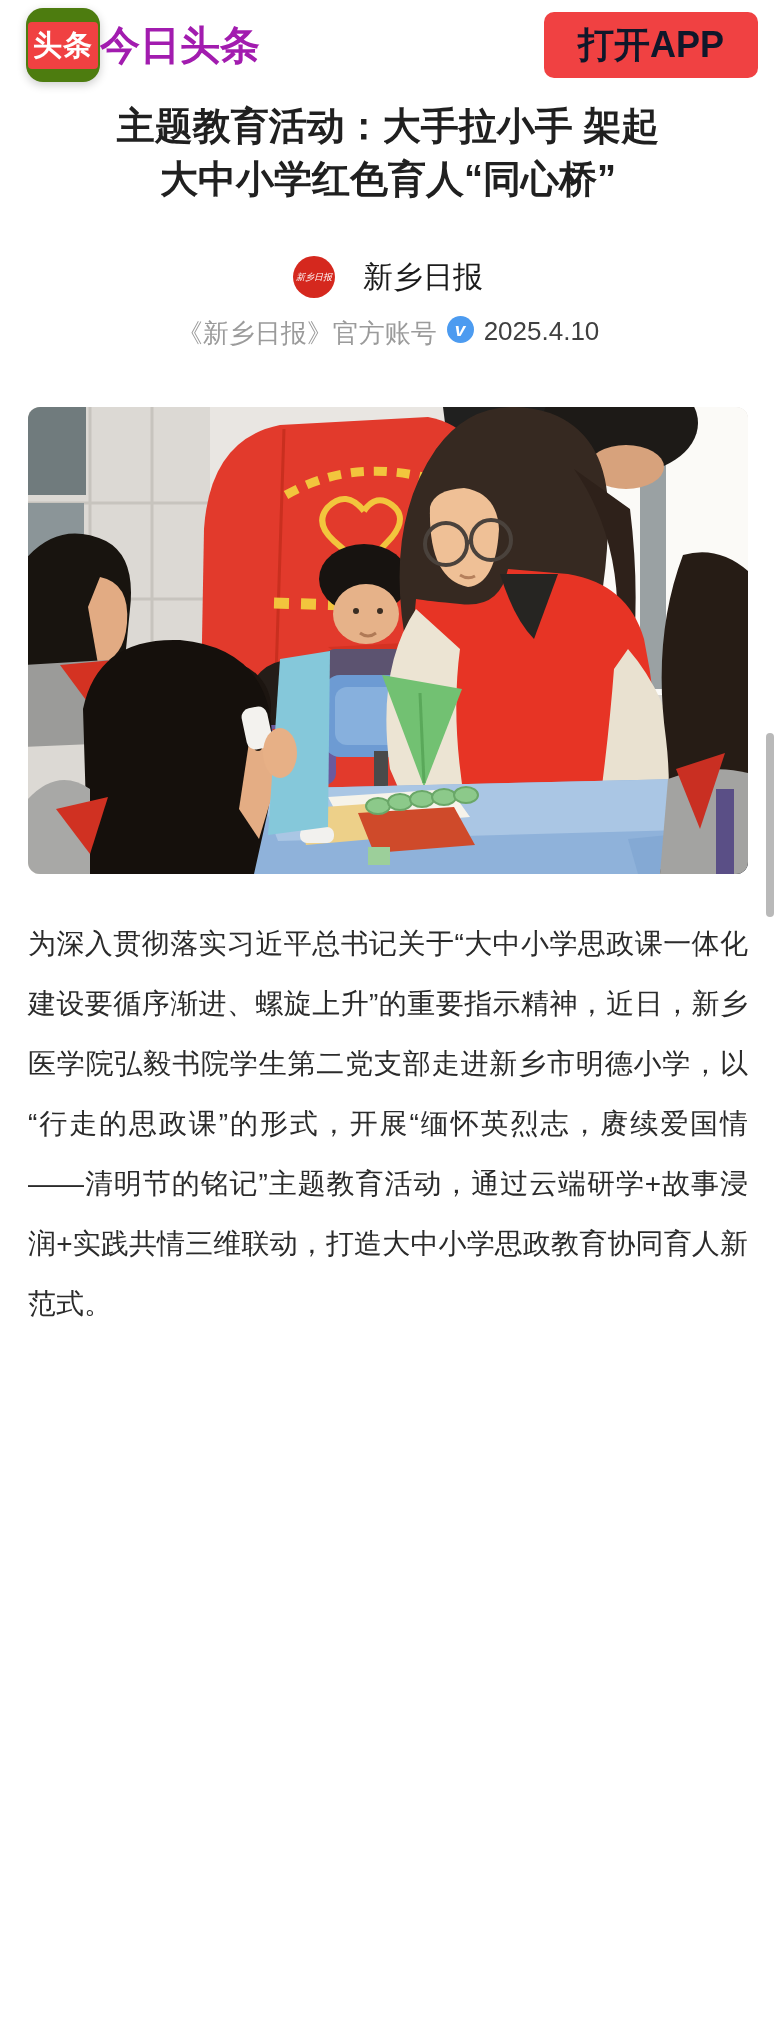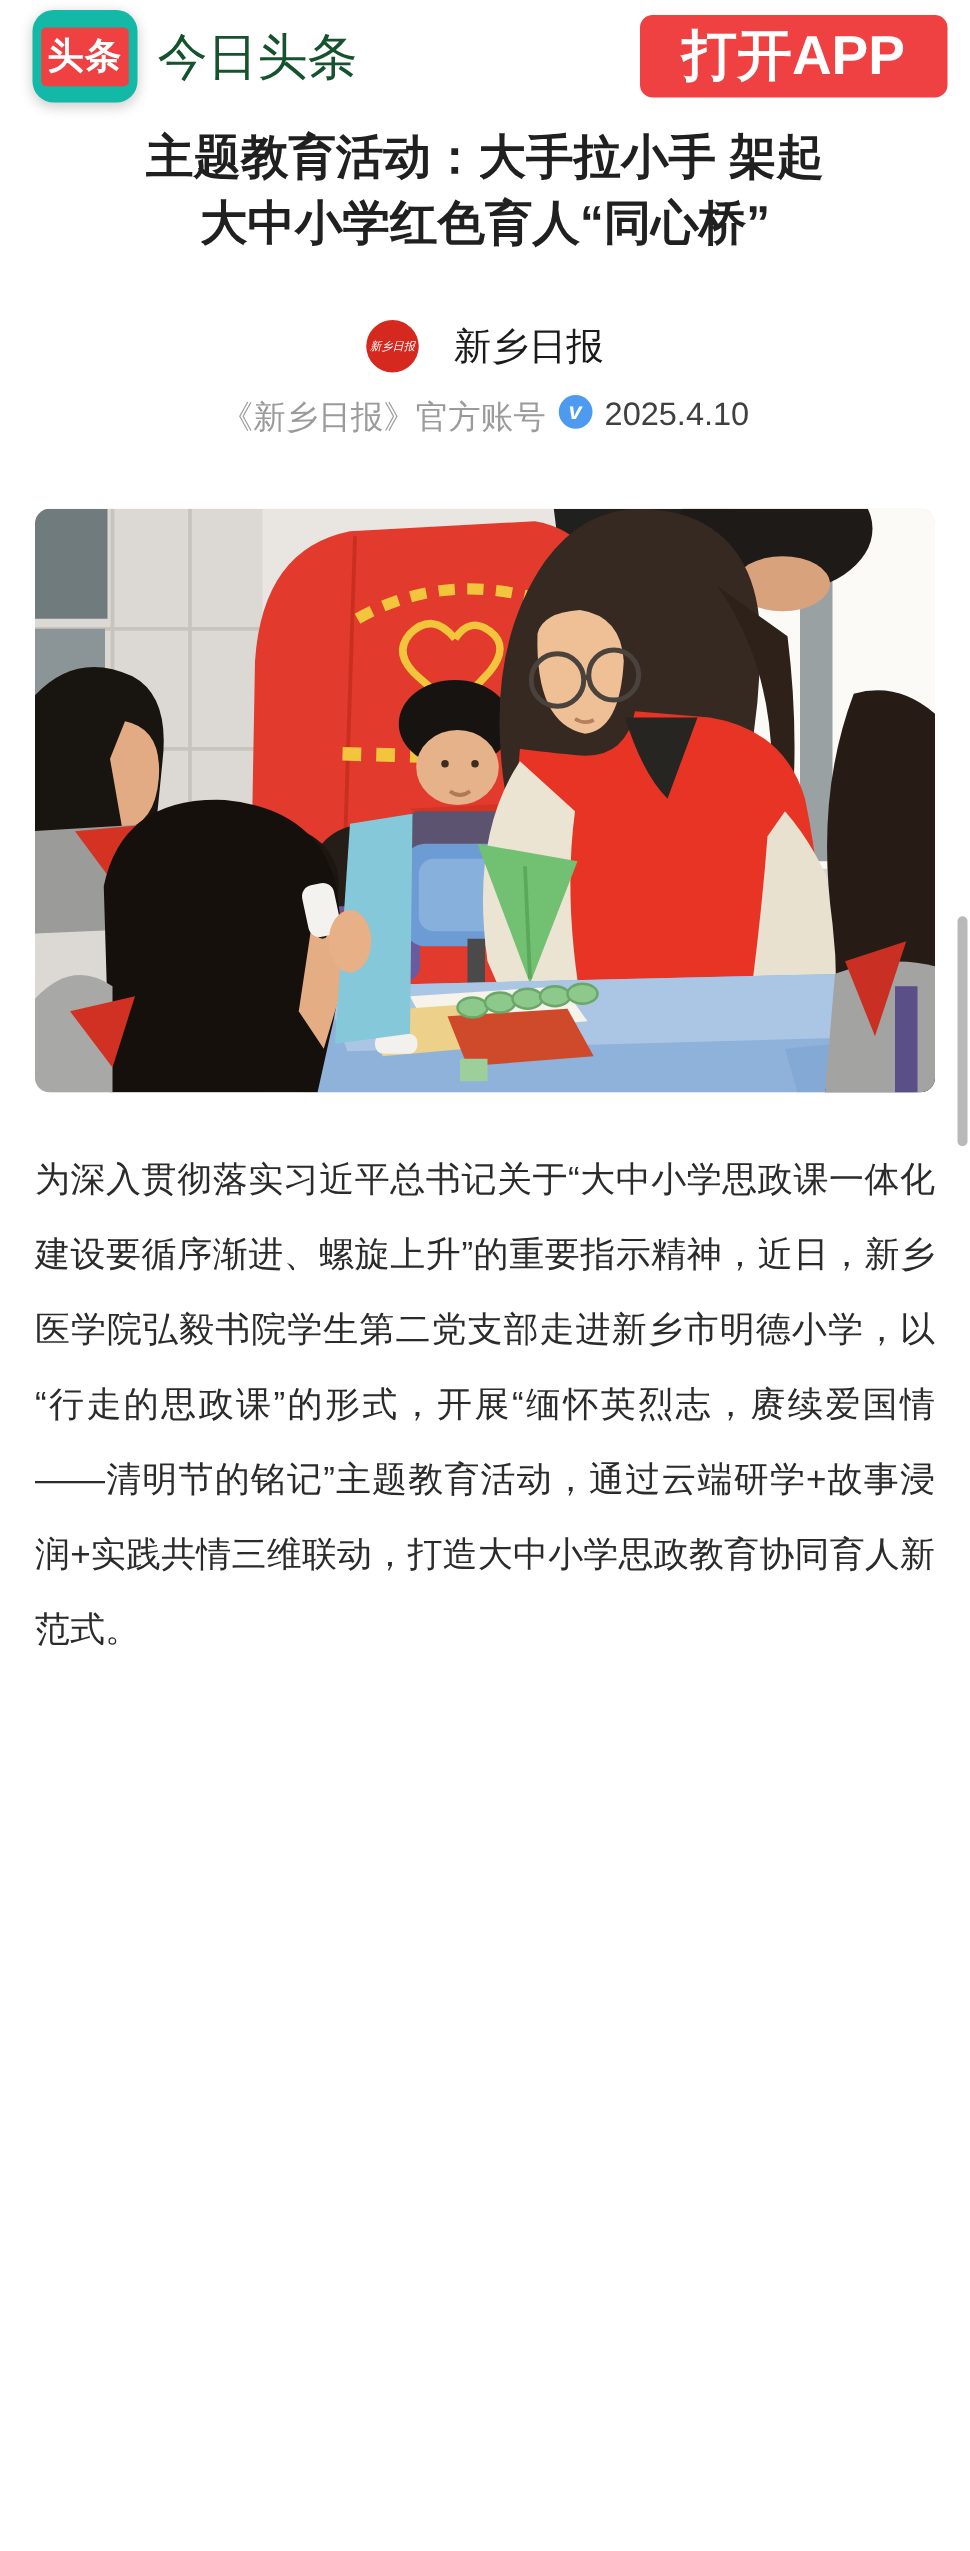--- a/index.html
+++ b/index.html
@@ -7,32 +7,32 @@
   body {
     width:776px; height:2041px; position:relative; overflow:hidden;
     font-family:"Liberation Sans","DejaVu Sans",sans-serif; color:#222;
   }
   
   .header {
     display:flex; align-items:center; height:90px; padding:0 18px 0 26px;
     background:#fff;
   }
   .app-icon {
-    width:84px; height:74px; background:#14b8a6; border-radius:17px;
+    width:74px; height:74px; background:#4d7c0f; border-radius:17px;
     box-shadow:0 3px 10px rgba(0,0,0,.20);
     display:flex; align-items:center; justify-content:center; flex:0 0 auto;
   }
   .app-icon-inner {
     background:#f04142; color:#fff; font-weight:bold; font-size:29px;
     line-height:1; padding:9px 5px; border-radius:4px; letter-spacing:1px;
     white-space:nowrap;
   }
-  .app-title { font-size:40px; font-weight:normal; color:#14532d; margin-left:16px; }
+  .app-title { font-size:40px; font-weight:bold; color:#a21caf; margin-left:0; }
   .open-app-btn {
-    margin-left:auto; background:#f04142; color:#ffffff; font-size:44px; font-weight:bold;
+    margin-left:auto; background:#f04142; color:#0f172a; font-size:36px; font-weight:bold;
     border:none; border-radius:10px; padding:0 34px; height:66px; line-height:66px;
     font-family:inherit; cursor:pointer;
   }
   
   .article-title {
     margin:10px 28px 0; text-align:center; font-size:38px; font-weight:bold;
     color:#202020; line-height:53px;
   }
   .author-row {
     display:flex; align-items:center; justify-content:center; margin-top:50px; gap:28px;

